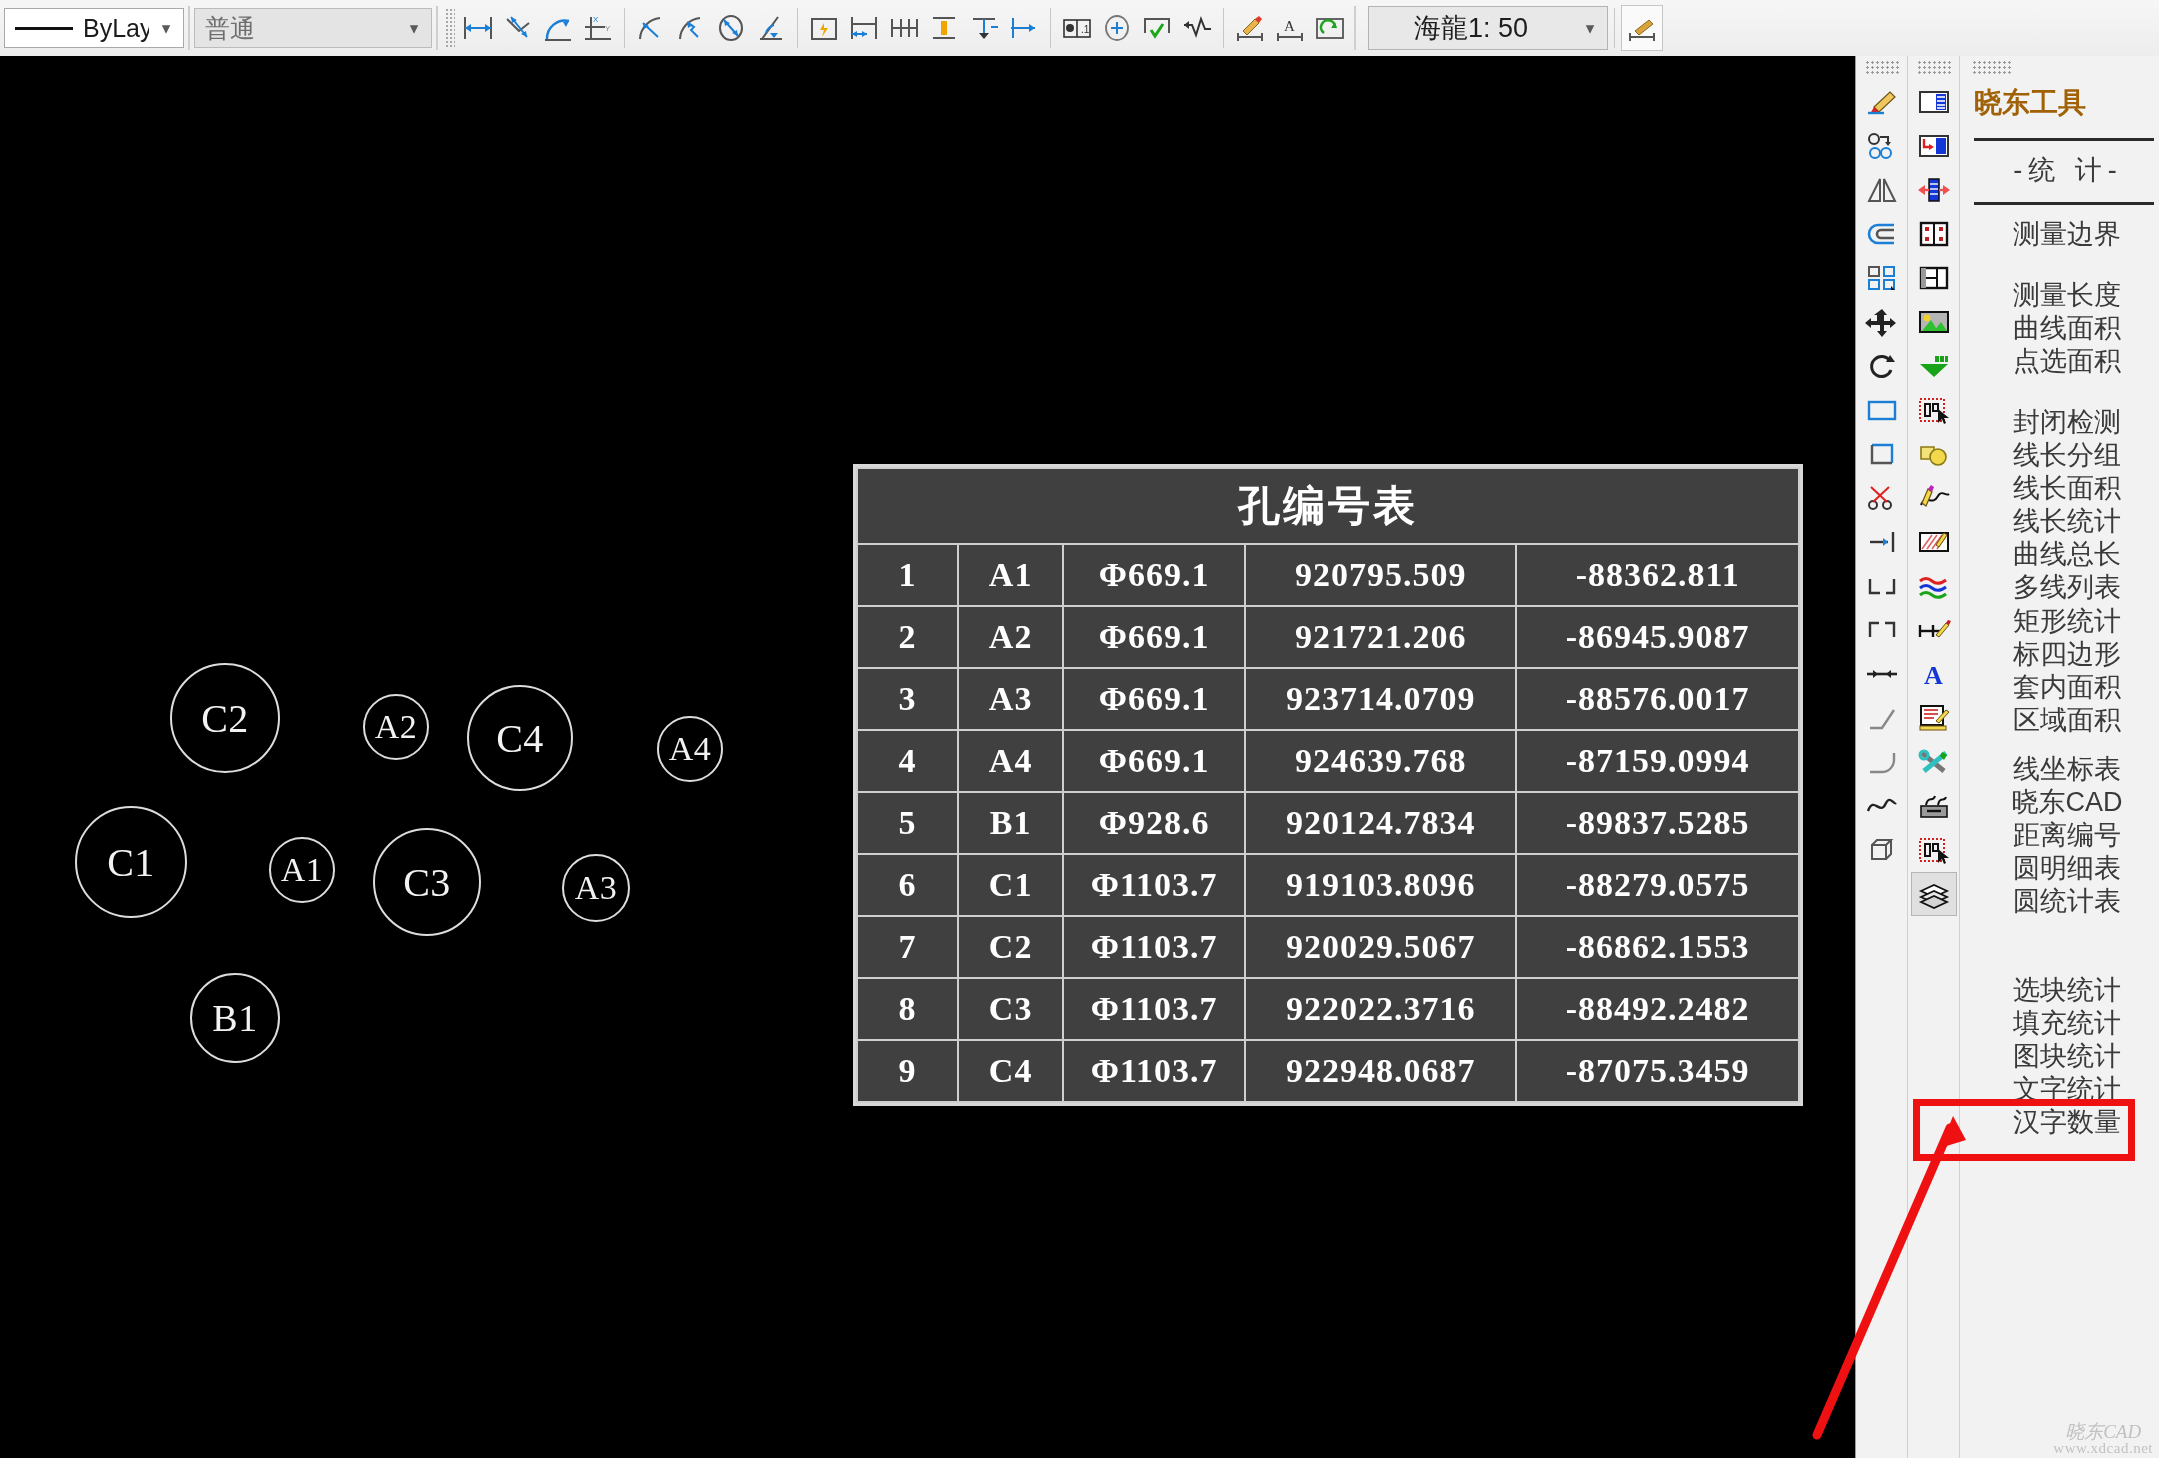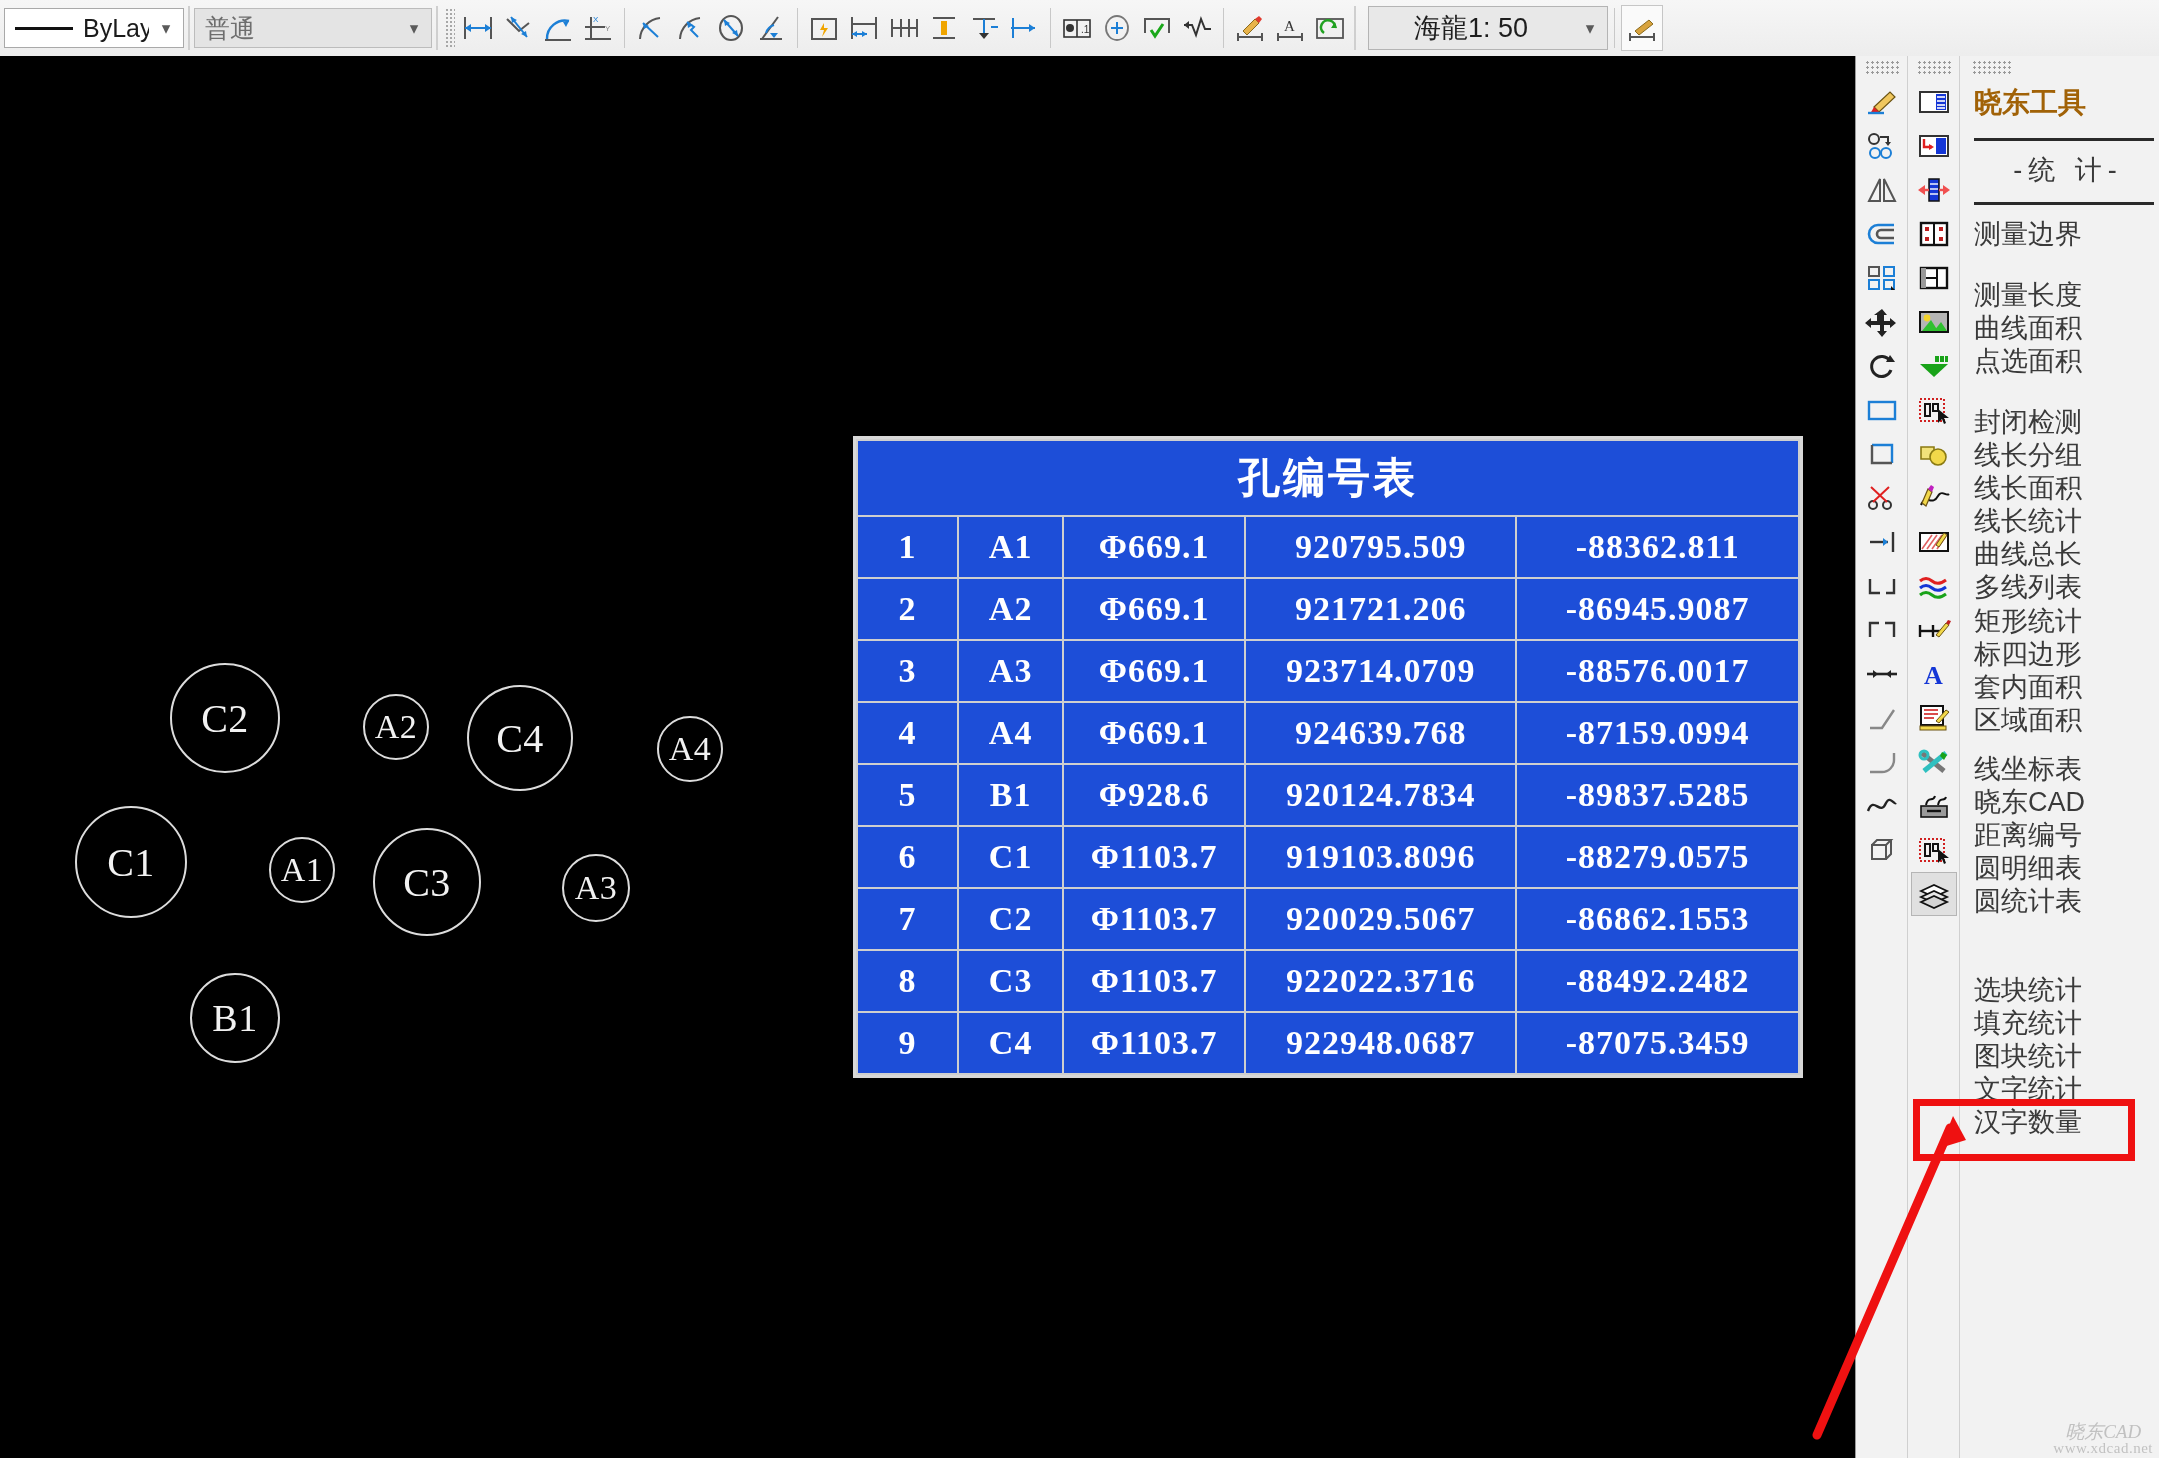--- a/index.html
+++ b/index.html
@@ -59,22 +59,22 @@
   }
   .hole{
     position:absolute;border:2px solid #dcdcdc;border-radius:50%;
     box-sizing:border-box;
     display:flex;align-items:center;justify-content:center;
     color:#f2f2f2;font-family:"Liberation Serif","DejaVu Serif",serif;
     letter-spacing:.5px;
   }
   
   #cadtable{
-    position:absolute;left:853px;top:380px;width:950px;
-    border:3px solid #d8d8d8;box-sizing:border-box;background:#1d4ed8;
+    position:absolute;left:853px;top:408px;width:950px;
+    border:3px solid #d8d8d8;box-sizing:border-box;background:#404040;
   }
   #cadtable table{border-collapse:collapse;width:100%;}
   #cadtable td{
     border:2px solid #cfcfcf;color:#fff;text-align:center;
     font-family:"Liberation Serif","DejaVu Serif",serif;
     font-weight:bold;padding:0;
   }
   #cadtable td.title{font-size:42px;height:74px;letter-spacing:3px;}
   #cadtable td.hd{font-size:37px;height:66px;letter-spacing:2px;}
   #cadtable td.cell{font-size:34px;height:60px;letter-spacing:1px;}
@@ -112,21 +112,21 @@
     background-size:5px 5px;
   }
   .mtitle{
     font-size:28px;color:#a16207;font-weight:bold;margin:10px 0 0 2px;
     font-family:"Liberation Sans","DejaVu Sans",sans-serif;
   }
   .mrule{height:3px;background:#2a2a2a;margin:16px 6px 14px 2px;}
   .mitem{
     font-size:27px;color:#3a3a3a;margin:2px 0 2px 2px;
     font-family:"Liberation Sans","DejaVu Sans",sans-serif;
-    line-height:1.15;cursor:default;white-space:nowrap;
+    line-height:1.15;cursor:default;white-space:nowrap;text-align:center;
   }
   .mitem.center{text-align:center;padding-left:2px;letter-spacing:6px;}
   .mgap{height:26px;}
   .mgap.sm{height:14px;}
   .mgap.lg{height:54px;}
   
   #hl-box{
     position:absolute;left:1913px;top:1099px;width:222px;height:62px;
     border:7px solid #ef1111;box-sizing:border-box;z-index:40;
     pointer-events:none;

